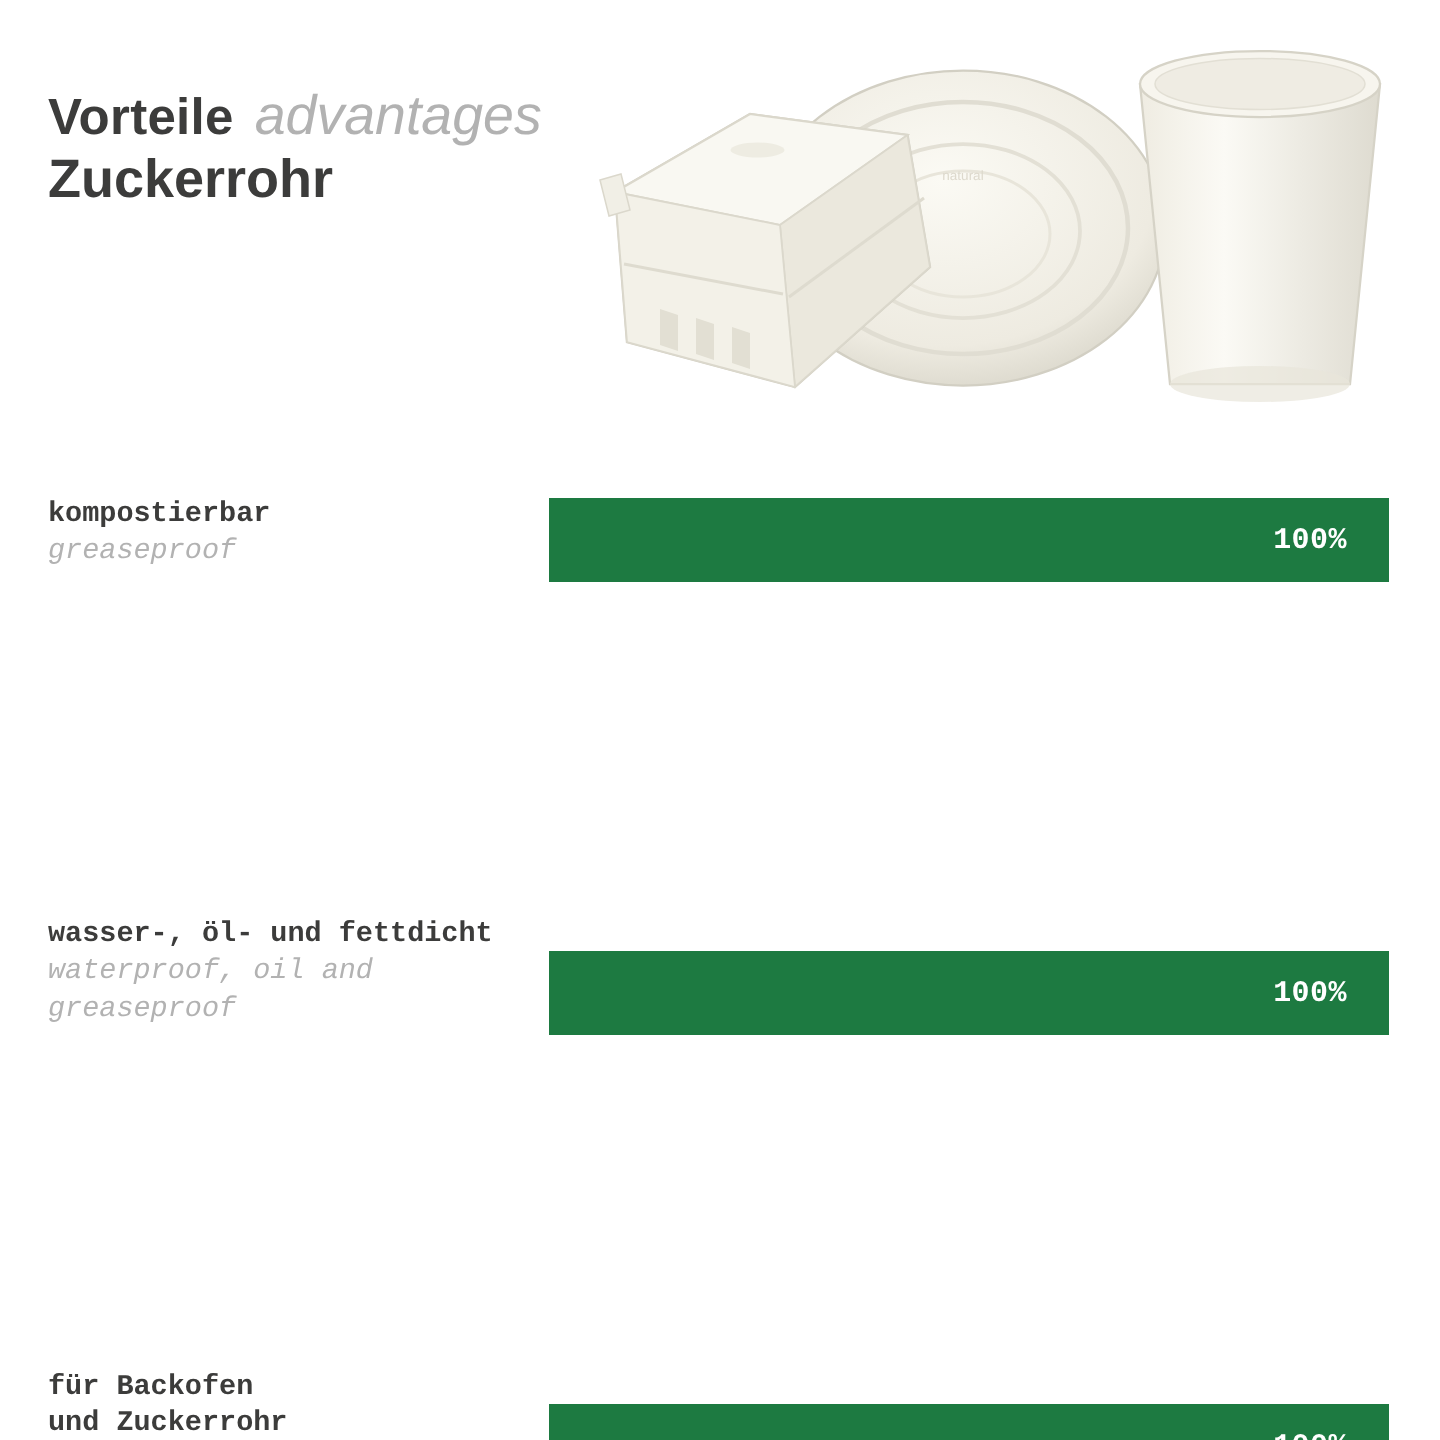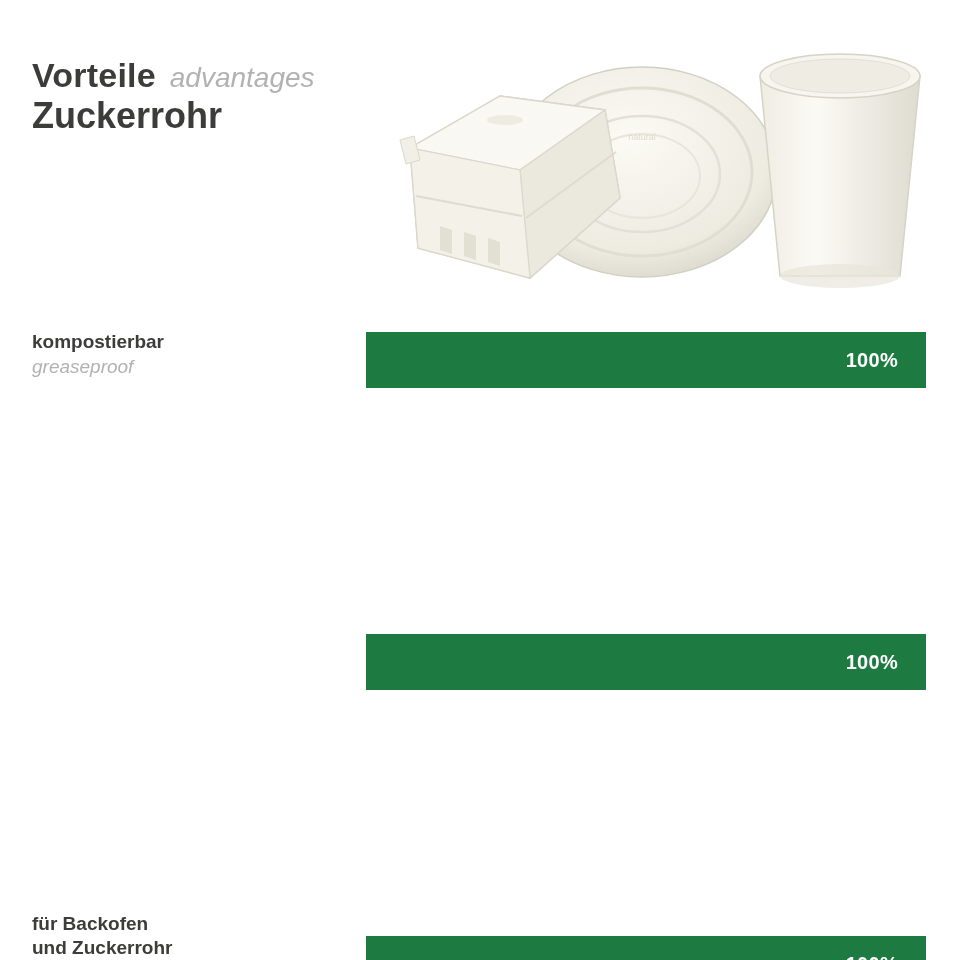--- a/index.html
+++ b/index.html
@@ -34,49 +34,50 @@
     gap: 14px;
   }
   .title-de {
     font-size: 34px;
     font-weight: 600;
     color: #3c3c3b;
     letter-spacing: 0.2px;
     line-height: 1.05;
   }
   .title-en {
-    font-size: 28px;
+    font-size: 37px;
     font-style: italic;
     color: #b2b2b2;
     font-weight: 400;
     line-height: 1.05;
   }
   .title-main {
     font-size: 36px;
     font-weight: 600;
     color: #3c3c3b;
     line-height: 1.12;
     margin-top: 2px;
   }
 
   
   .product-art {
     position: absolute;
     left: 380px;
-    top: 48px;
+    top: 28px;
     width: 570px;
     height: 250px;
   }
 
   
   .rows {
     position: absolute;
     left: 0;
     top: 310px;
     width: 960px;
+    font-family: Liberation Mono, monospace;
   }
   .row {
     position: relative;
     height: 150px;
   }
   .labels {
     position: absolute;
     left: 32px;
     width: 320px;
   }
@@ -199,20 +200,25 @@
         <div class="label-en">greaseproof</div>
       </div>
       <div class="bar-track">
         <div class="bar-fill" style="width:100%">
           <span class="bar-value">100%</span>
         </div>
       </div>
     </div>
 
     <div class="row row2">
+      <div class="labels">
+        <div class="label-de">wasser-, öl- und fettdicht</div>
+        <div class="label-en">waterproof, oil and
+greaseproof</div>
+      </div>
       <div class="bar-track">
         <div class="bar-fill" style="width:100%">
           <span class="bar-value">100%</span>
         </div>
       </div>
     </div>
 
     <div class="row row3">
       <div class="labels">
         <div class="label-de">für Backofen

